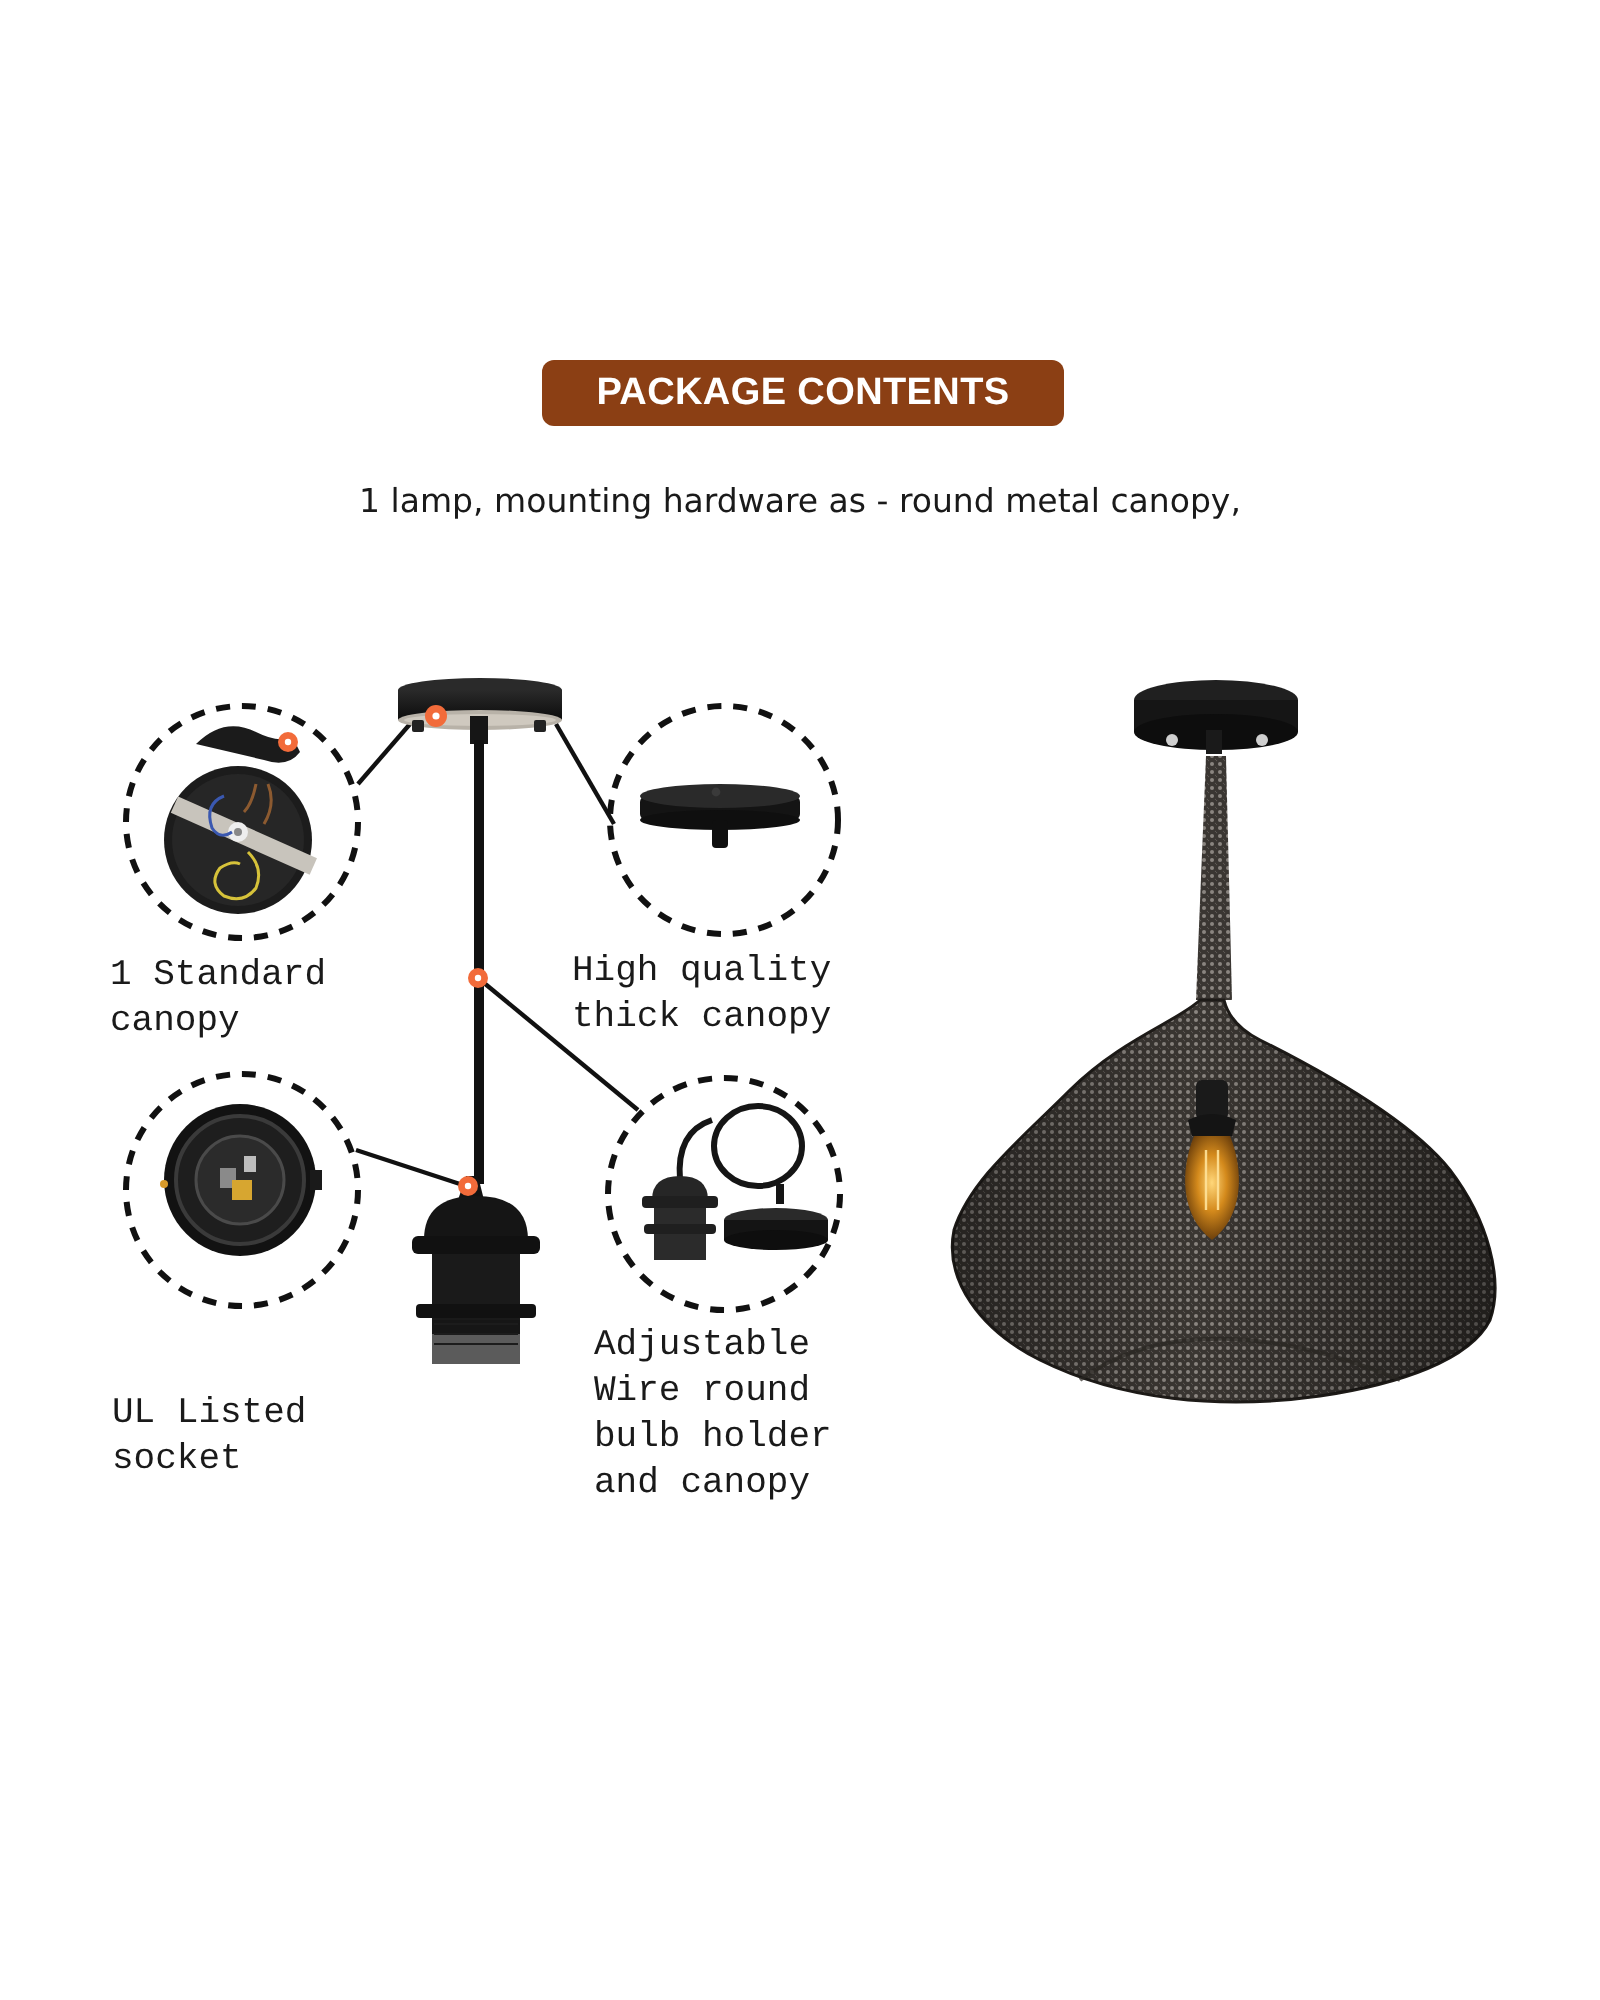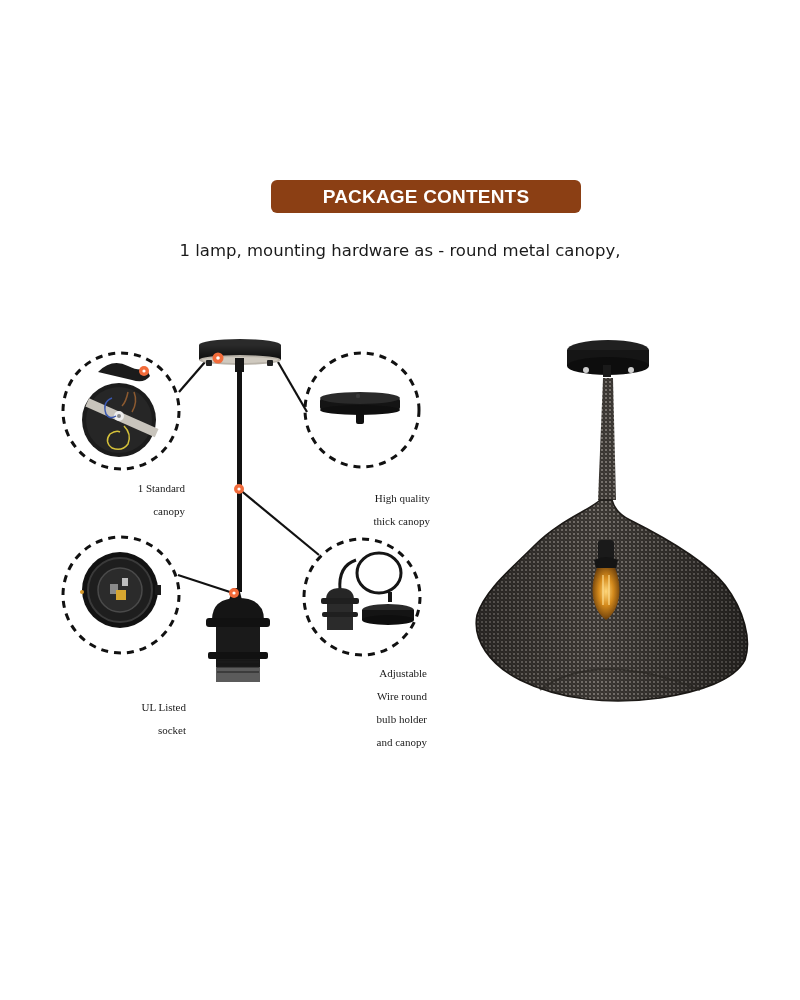--- a/index.html
+++ b/index.html
@@ -1,29 +1,29 @@
 <!DOCTYPE html>
 <html><head>
 <meta charset="utf-8">
 <style>
   html, body { margin: 0; padding: 0; background: #ffffff; }
   body { width: 800px; height: 1000px; position: relative; overflow: hidden; font-family: "DejaVu Sans", sans-serif; color: #1a1a1a; }
   .badge {
-    position: absolute; left: 271px; top: 180px; width: 310px; height: 33px;
+    position: absolute; left: 271px; top: 180px; width: 261px; height: 33px;
     border-radius: 6px; display: flex; align-items: center; justify-content: center;
     color: #ffffff; font-family: "Liberation Sans", sans-serif; font-weight: bold; font-size: 19px; letter-spacing: 0.2px;
   }
   .subtitle {
     position: absolute; left: 0; top: 236px; width: 800px; text-align: center;
     font-family: "DejaVu Sans", sans-serif; font-size: 16.5px; line-height: 29px; color: #1a1a1a;
   }
   .subtitle div { white-space: nowrap; text-align: center; }
   .label {
-    position: absolute; text-align: right; font-family: Liberation Serif, serif;
-    font-size: 11px; line-height: 23px; color: #1a1a1a; white-space: nowrap;
+    position: absolute; text-align: left; font-family: Liberation Mono, monospace;
+    font-size: 18px; line-height: 23px; color: #1a1a1a; white-space: nowrap;
   }
   .art { position: absolute; left: 0; top: 0; width: 800px; height: 1000px; }
 </style>
 </head>
 <body>
 
 <div class="badge" style="background:#8b3f14;">PACKAGE CONTENTS</div>
 
 <div class="subtitle">
   <div>1 lamp, mounting hardware as - round metal canopy,</div>
@@ -184,21 +184,21 @@
     <path d="M597 568 C 590 585, 590 608, 606 620 C 622 608, 622 585, 615 568 Z" fill="url(#bulbGlow)"></path>
     <path d="M603 575 l0 30 M609 575 l0 30" stroke="#ffe39a" stroke-width="1.2" opacity="0.9"></path>
   </g>
 </svg>
 
 <div class="label" style="left:55px; top:477px; width:130px;">
   <div>1 Standard</div>
   <div>canopy</div>
 </div>
 
-<div class="label" style="left:300px; top:475px; width:130px;margin-top:12px;">
+<div class="label" style="left:286px; top:475px; width:130px;">
   <div>High quality</div>
   <div>thick canopy</div>
 </div>
 
 <div class="label" style="left:56px; top:664px; width:130px;margin-top:32px;">
   <div>UL Listed</div>
   <div>socket</div>
 </div>
 
 <div class="label" style="left:297px; top:662px; width:130px;">

